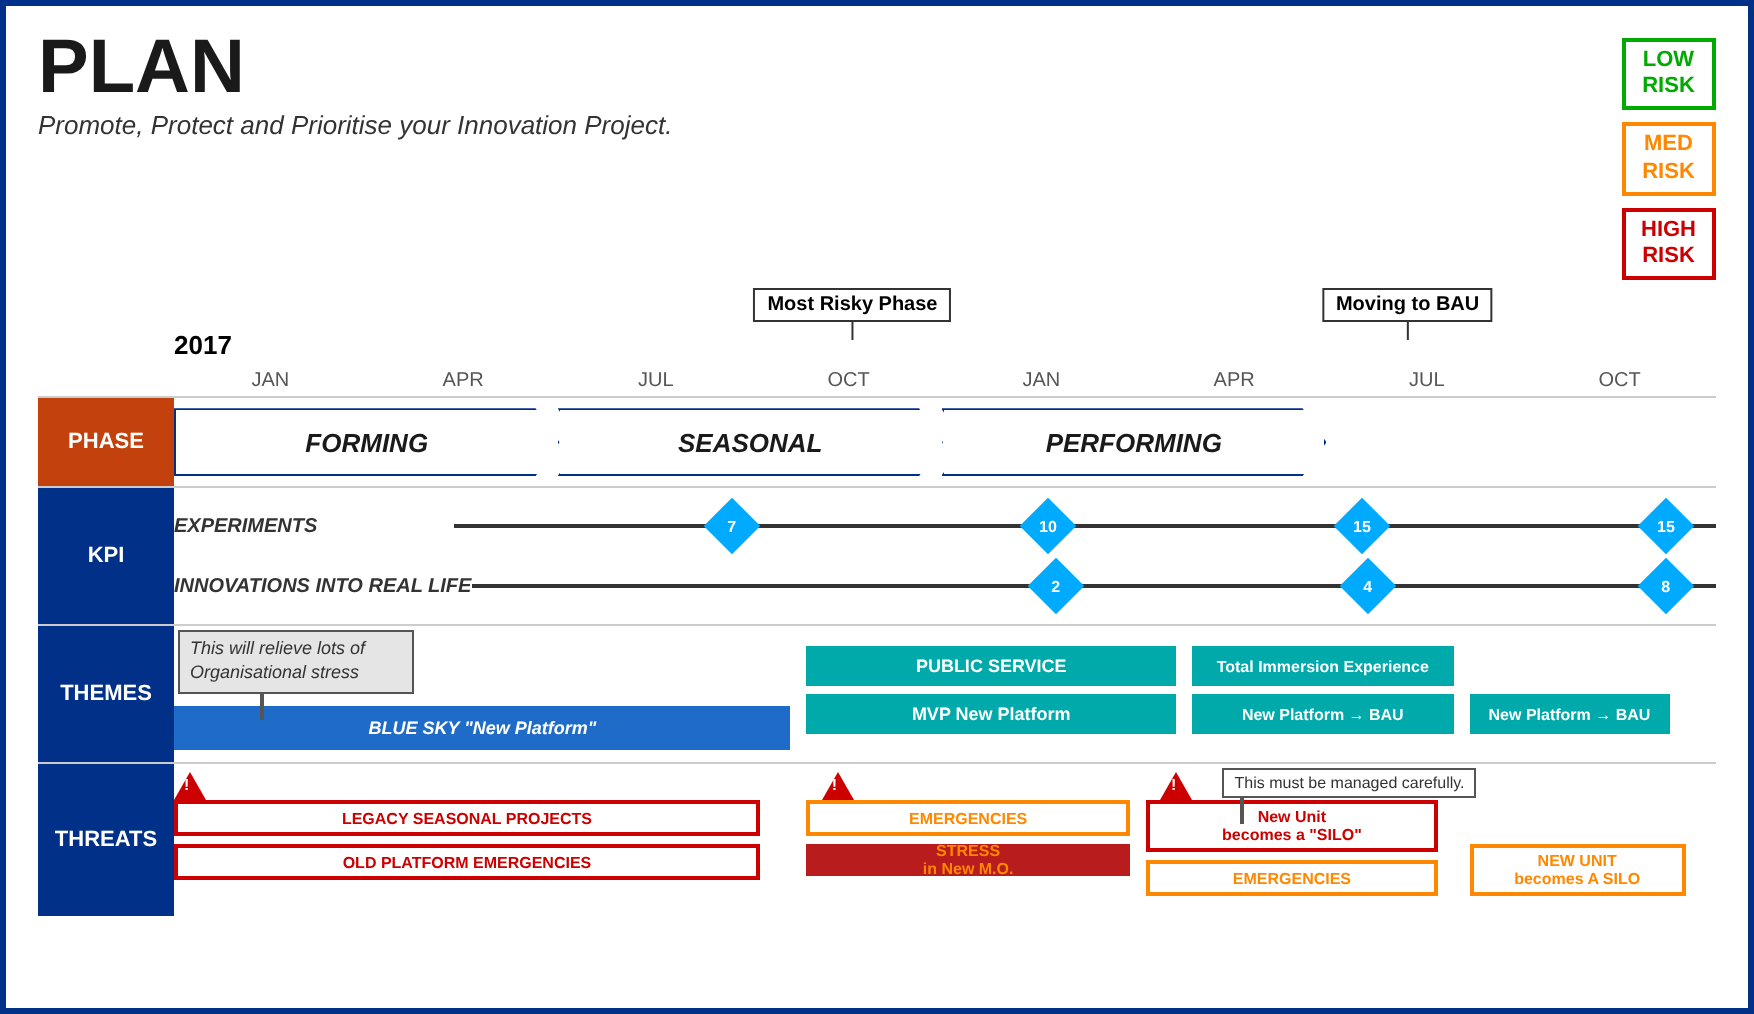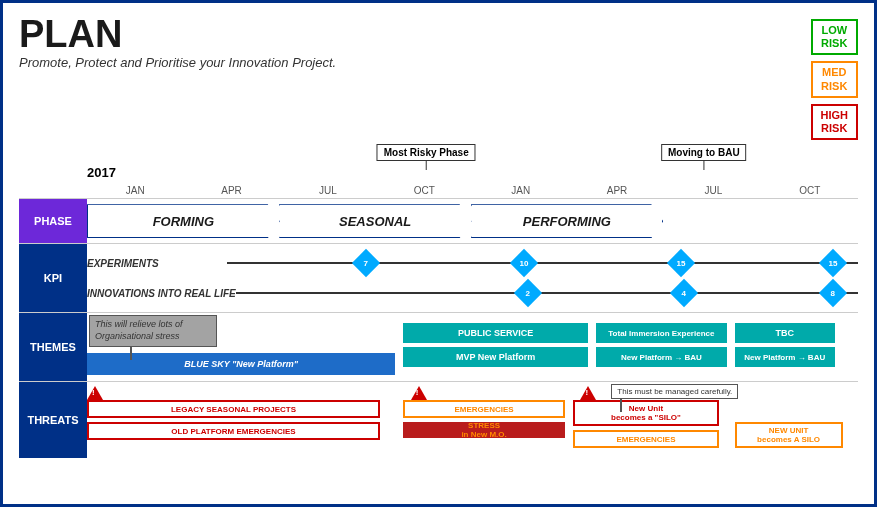--- a/index.html
+++ b/index.html
@@ -126,21 +126,21 @@
       font-size: 11px;
       font-weight: bold;
       color: white;
       text-align: center;
       align-self: stretch;
       display: flex;
       align-items: center;
       justify-content: center;
       padding: 2px 4px;
     }
-    .label-phase { background: #6d28d9; }
+    .label-phase { background: #c2410c; }
     .label-kpi { background: #003087; }
     .label-themes { background: #003087; }
     .label-threats { background: #003087; }
     .row-content {
       flex: 1;
       position: relative;
       padding: 4px 0;
     }
 
     
@@ -275,21 +275,21 @@
         </div>
       </div>
     </div>
 
     <div class="row" style="min-height:68px; align-items:stretch;">
       <div class="row-label label-themes">
         <span>THEMES</span>
       </div>
       <div style="flex:1; position:relative; min-height:68px;">
 
-        <div style="position:absolute; top:2px; left:2px; background:#a3a3a3; border:1.5px solid #555; padding:3px 5px; font-size:9px; font-style:italic; color:#333; width:128px; line-height:1.3; z-index:5;">
+        <div style="position:absolute; top:2px; left:2px; background:#e5e5e5; border:1.5px solid #555; padding:3px 5px; font-size:9px; font-style:italic; color:#333; width:118px; line-height:1.3; z-index:5;">
           <span>This will relieve lots of Organisational stress</span>
           <div style="position:absolute; bottom:-14px; left:40px; width:1.5px; height:14px; background:#555;"></div>
         </div>
 
         <div style="position:absolute; top:40px; left:0; width:40%; height:22px; background:#1e6cc8; display:flex; align-items:center; justify-content:center;">
           <span style="font-size:9px; font-weight:bold; color:white; font-style:italic;">BLUE SKY "New Platform"</span>
         </div>
 
         <div style="position:absolute; top:10px; left:41%; width:24%; height:20px; background:#00aaaa; display:flex; align-items:center; justify-content:center;">
           <span style="font-size:9px; font-weight:bold; color:white;">PUBLIC SERVICE</span>
@@ -300,23 +300,20 @@
         </div>
 
         <div style="position:absolute; top:10px; left:66%; width:17%; height:20px; background:#00aaaa; display:flex; align-items:center; justify-content:center;">
           <span style="font-size:8px; font-weight:bold; color:white;">Total Immersion Experience</span>
         </div>
 
         <div style="position:absolute; top:34px; left:66%; width:17%; height:20px; background:#00aaaa; display:flex; align-items:center; justify-content:center;">
           <span style="font-size:8px; font-weight:bold; color:white;">New Platform → BAU</span>
         </div>
 
-        <div style="position:absolute; top:10px; left:84%; width:13%; height:20px; background:#00aaaa; display:flex; align-items:center; justify-content:center;">
-          <span style="font-size:9px; font-weight:bold; color:white;">TBC</span>
-        </div>
 
         <div style="position:absolute; top:34px; left:84%; width:13%; height:20px; background:#00aaaa; display:flex; align-items:center; justify-content:center;">
           <span style="font-size:8px; font-weight:bold; color:white;">New Platform → BAU</span>
         </div>
       </div>
     </div>
 
     <div class="row" style="min-height:76px; align-items:stretch;">
       <div class="row-label label-threats">
         <span>THREATS</span>

